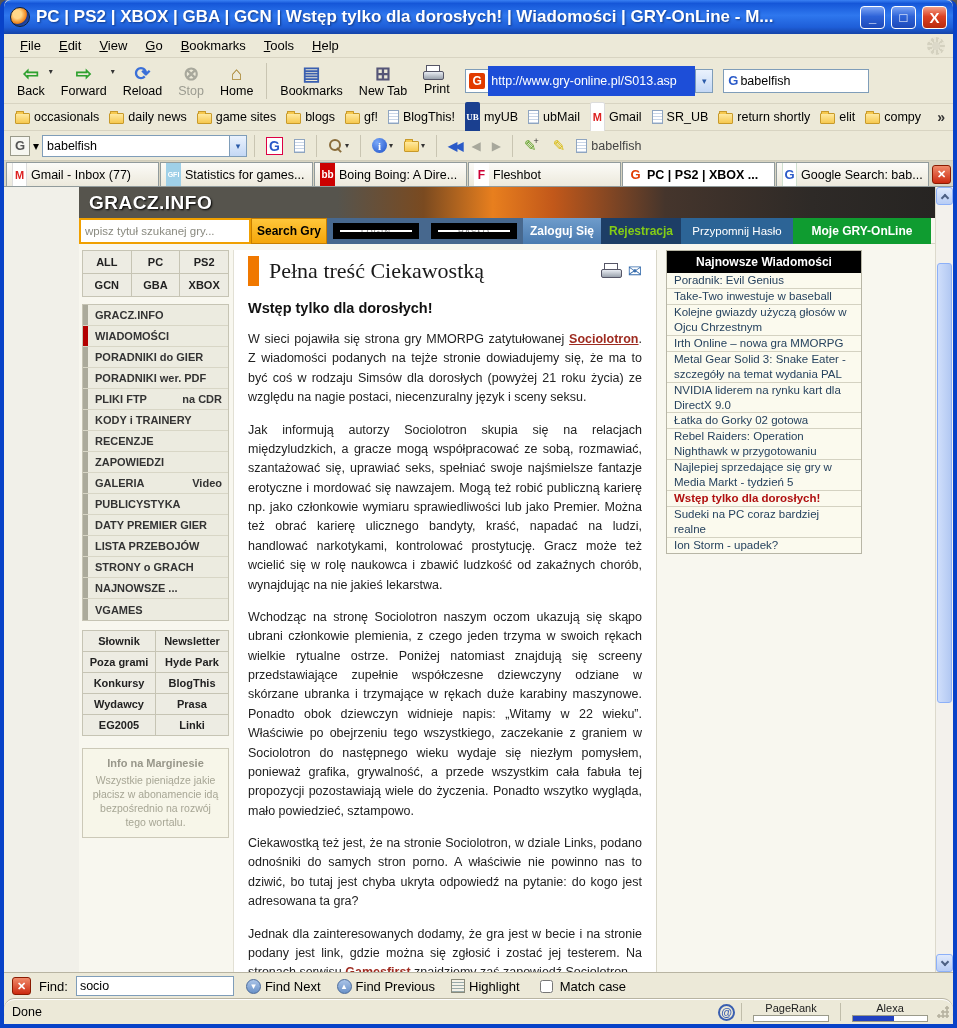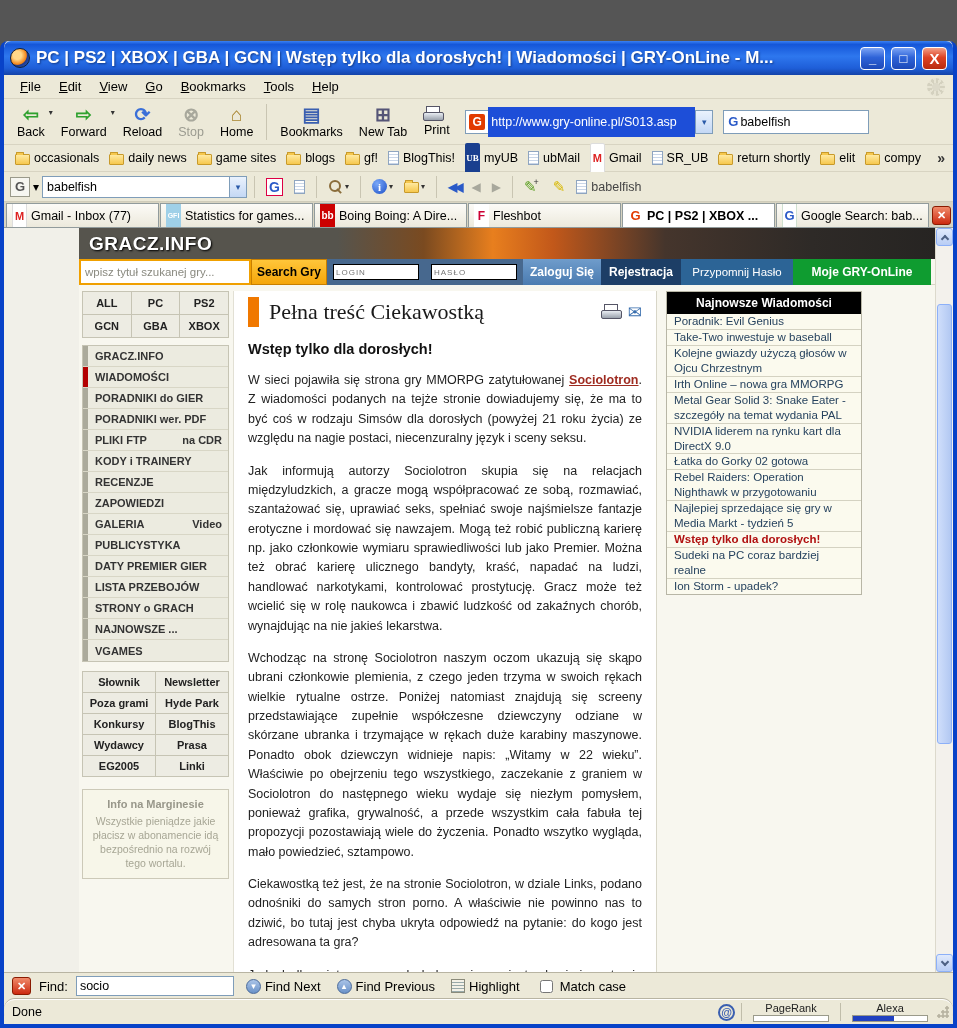--- a/index.html
+++ b/index.html
@@ -1,20 +1,20 @@
 <!DOCTYPE html>
 <html><head>
 <meta charset="utf-8">
 <style>
   html,body{margin:0;padding:0;background:#555;}
   *{box-sizing:border-box;}
   body{width:957px;height:1028px;overflow:hidden;font-family:"Liberation Sans",sans-serif;}
   #window{position:absolute;inset:0;display:flex;flex-direction:column;
     border-left:4px solid #0842c8;border-right:4px solid #0842c8;border-bottom:4px solid #0842c8;
-    background:#ece9d8;border-radius:8px 8px 0 0;margin-top:41px;}
+    background:#ece9d8;border-radius:8px 8px 0 0;}
   
   .titlebar{height:34px;flex:0 0 34px;display:flex;align-items:center;padding:0 6px;gap:6px;
     background:linear-gradient(180deg,#3a81f3 0%,#1556d8 10%,#2e77ee 45%,#1e5ed8 80%,#1443a8 100%);
     border-radius:7px 7px 0 0;}
   .fx-icon{width:20px;height:20px;border-radius:50%;flex:0 0 20px;
     background:radial-gradient(circle at 35% 35%,#ffd98a 0 25%,#f08217 55%,#1e3a8c 60%,#2a5fd0 100%);
     border:1px solid #123;}
   .title-text{color:#fff;font-weight:bold;font-size:17px;white-space:nowrap;overflow:hidden;flex:1;
     text-shadow:1px 1px 2px #123a8a;}
   .winbtn{width:25px;height:23px;flex:0 0 25px;border-radius:4px;color:#fff;font-weight:bold;font-size:13px;
@@ -116,25 +116,25 @@
   .site-header{height:31px;display:flex;align-items:center;
     background:linear-gradient(90deg,#56544d 0%,#56544d 30%,#7a4a20 40%,#e87f1e 48%,#c2581a 55%,#45352c 68%,#2e2a27 85%,#262422 100%);}
   .site-logo{color:#fff;font-weight:bold;font-size:19px;letter-spacing:.5px;padding-left:10px;
     text-shadow:1px 1px 2px #000;}
   .site-topbar{height:26px;display:flex;align-items:stretch;font-size:11px;}
   .ts-input{width:172px;background:#fff;border:2px solid #f0a000;color:#8a8a80;display:flex;align-items:center;
     padding:0 4px;font-size:11.5px;}
   .ts-szukaj{width:76px;background:linear-gradient(#ffc63a,#f5a60a);color:#000;font-weight:bold;
     display:flex;align-items:center;justify-content:center;border:1px solid #c87f00;font-size:12px;}
   .ts-frame{background:#47688e;display:flex;align-items:center;padding:3px 6px;}
-  .ts-frame input{width:86px;height:16px;border:1px solid #000000;text-align:left;font-size:8px;color:#999;
+  .ts-frame input{width:86px;height:16px;border:7px solid #000000;text-align:center;font-size:8px;color:#999;
     letter-spacing:1px;font-family:"Liberation Sans",sans-serif;}
   .ts-zaloguj{width:78px;background:linear-gradient(#6f9ccb,#4a7bb0);color:#fff;font-weight:bold;
     display:flex;align-items:center;justify-content:center;font-size:12px;}
-  .ts-rejestracja{width:80px;background:#1d3e66;color:#ffffff;font-weight:bold;display:flex;align-items:center;justify-content:center;font-size:12px;}
+  .ts-rejestracja{width:80px;background:#1d3e66;color:#84cc16;font-weight:bold;display:flex;align-items:center;justify-content:center;font-size:12px;}
   .ts-przypomnij{width:112px;background:#2c6496;color:#fff;display:flex;align-items:center;justify-content:center;font-size:11.5px;}
   .ts-moje{width:138px;background:#0f9c30;color:#fff;font-weight:bold;display:flex;align-items:center;justify-content:center;font-size:12px;}
   .ts-fill{flex:1;background:#f8f7ef;border-bottom:1px solid #d8d6c6;}
   .site-cols{display:flex;padding:6px 0 0 3px;}
   
   .lsb{width:147px;flex:0 0 147px;font-size:11px;}
   .plat-grid{display:grid;grid-template-columns:1fr 1fr 1fr;border:1px solid #c6c4b4;background:#c6c4b4;gap:1px;margin-bottom:7px;}
   .plat-cell{background:#edece3;height:22px;display:flex;align-items:center;justify-content:center;font-weight:bold;color:#222;}
   .nav-list{border:1px solid #c6c4b4;margin-bottom:9px;}
   .nav-item{height:21px;background:#ecebe0;border-bottom:1px solid #d8d6c6;display:flex;align-items:center;

